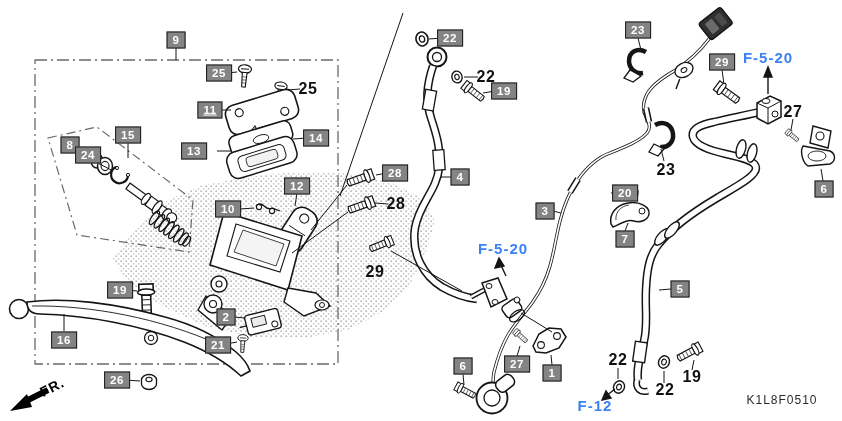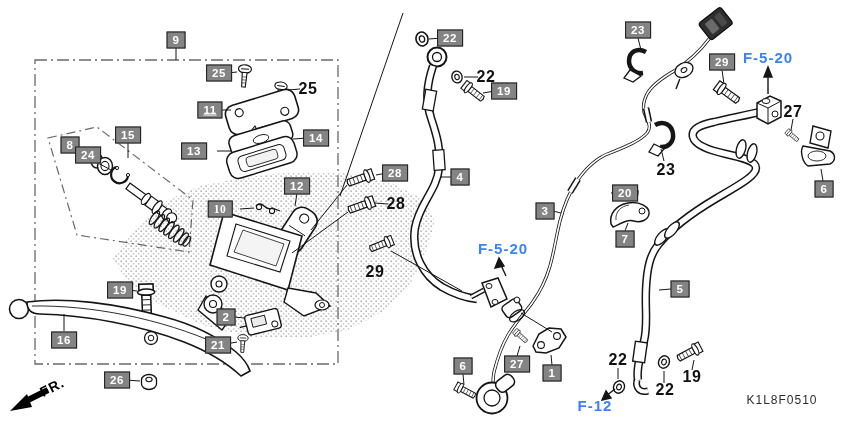--- a/index.html
+++ b/index.html
@@ -341,21 +341,21 @@
 <div id="callout-layer">
       <div class="callout boxed" style="left: 176px; top: 40px;">9</div>
       <div class="callout boxed" style="left: 219px; top: 73px;">25</div>
       <div class="callout boxed" style="left: 210px; top: 110px; text-decoration: underline;">11</div>
       <div class="callout boxed" style="left: 194px; top: 151px;">13</div>
       <div class="callout boxed" style="left: 316px; top: 138px;">14</div>
       <div class="callout boxed" style="left: 128px; top: 135px;">15</div>
       <div class="callout boxed" style="left: 70px; top: 145px;">8</div>
       <div class="callout boxed" style="left: 88px; top: 155px;">24</div>
       <div class="callout boxed" style="left: 297px; top: 186px;">12</div>
-      <div class="callout boxed" style="left: 220px; top: 209px; font-family: Liberation Serif, serif;">10</div>
+      <div class="callout boxed" style="left: 228px; top: 209px;">10</div>
       <div class="callout boxed" style="left: 395px; top: 173px;">28</div>
       <div class="callout boxed" style="left: 120px; top: 290px;">19</div>
       <div class="callout boxed" style="left: 226px; top: 317px;">2</div>
       <div class="callout boxed" style="left: 218px; top: 345px;">21</div>
       <div class="callout boxed" style="left: 64px; top: 340px;">16</div>
       <div class="callout boxed" style="left: 117px; top: 380px;">26</div>
       <div class="callout boxed" style="left: 450px; top: 38px;">22</div>
       <div class="callout boxed" style="left: 504px; top: 91px;">19</div>
       <div class="callout boxed" style="left: 460px; top: 177px;">4</div>
       <div class="callout boxed" style="left: 545px; top: 211px;">3</div>

